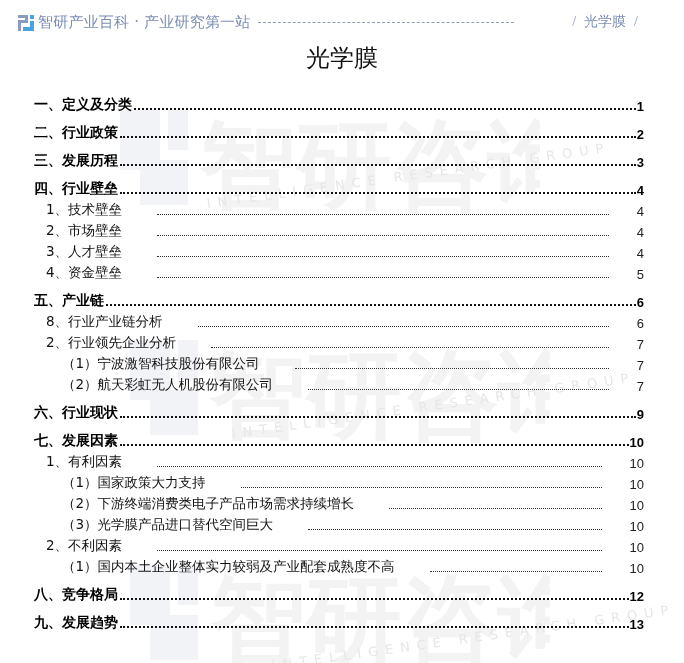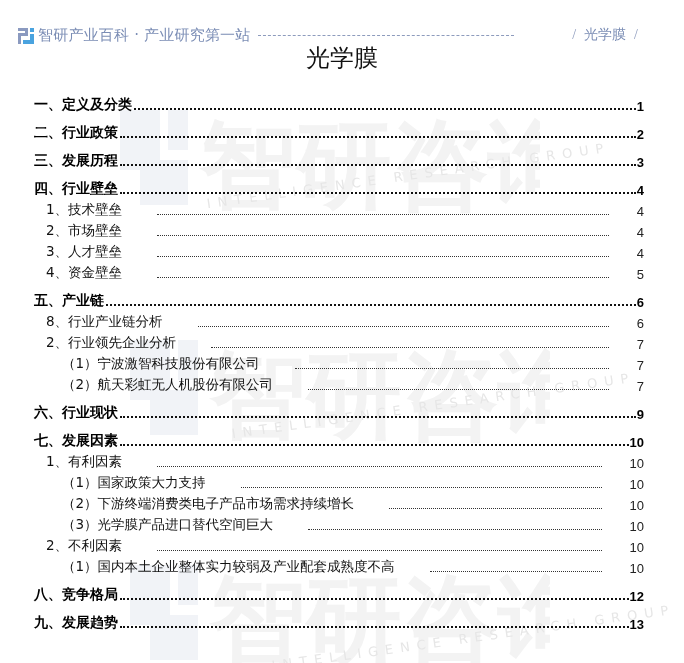--- a/index.html
+++ b/index.html
@@ -11,21 +11,21 @@
       width: 684px;
       height: 663px;
       position: relative;
       overflow: hidden;
       font-family: "Liberation Sans", "DejaVu Sans", sans-serif;
       color: #000;
     }
     .header {
       position: absolute;
       left: 0; top: 0;
-      width: 684px; height: 40px; margin-top: 13px;
+      width: 684px; height: 40px;
     }
     .logo-icon {
       position: absolute;
       left: 18px; top: 15px;
       width: 16px; height: 16px;
     }
     .brand-text {
       position: absolute;
       left: 38px; top: 13px;
       font-size: 15px;

